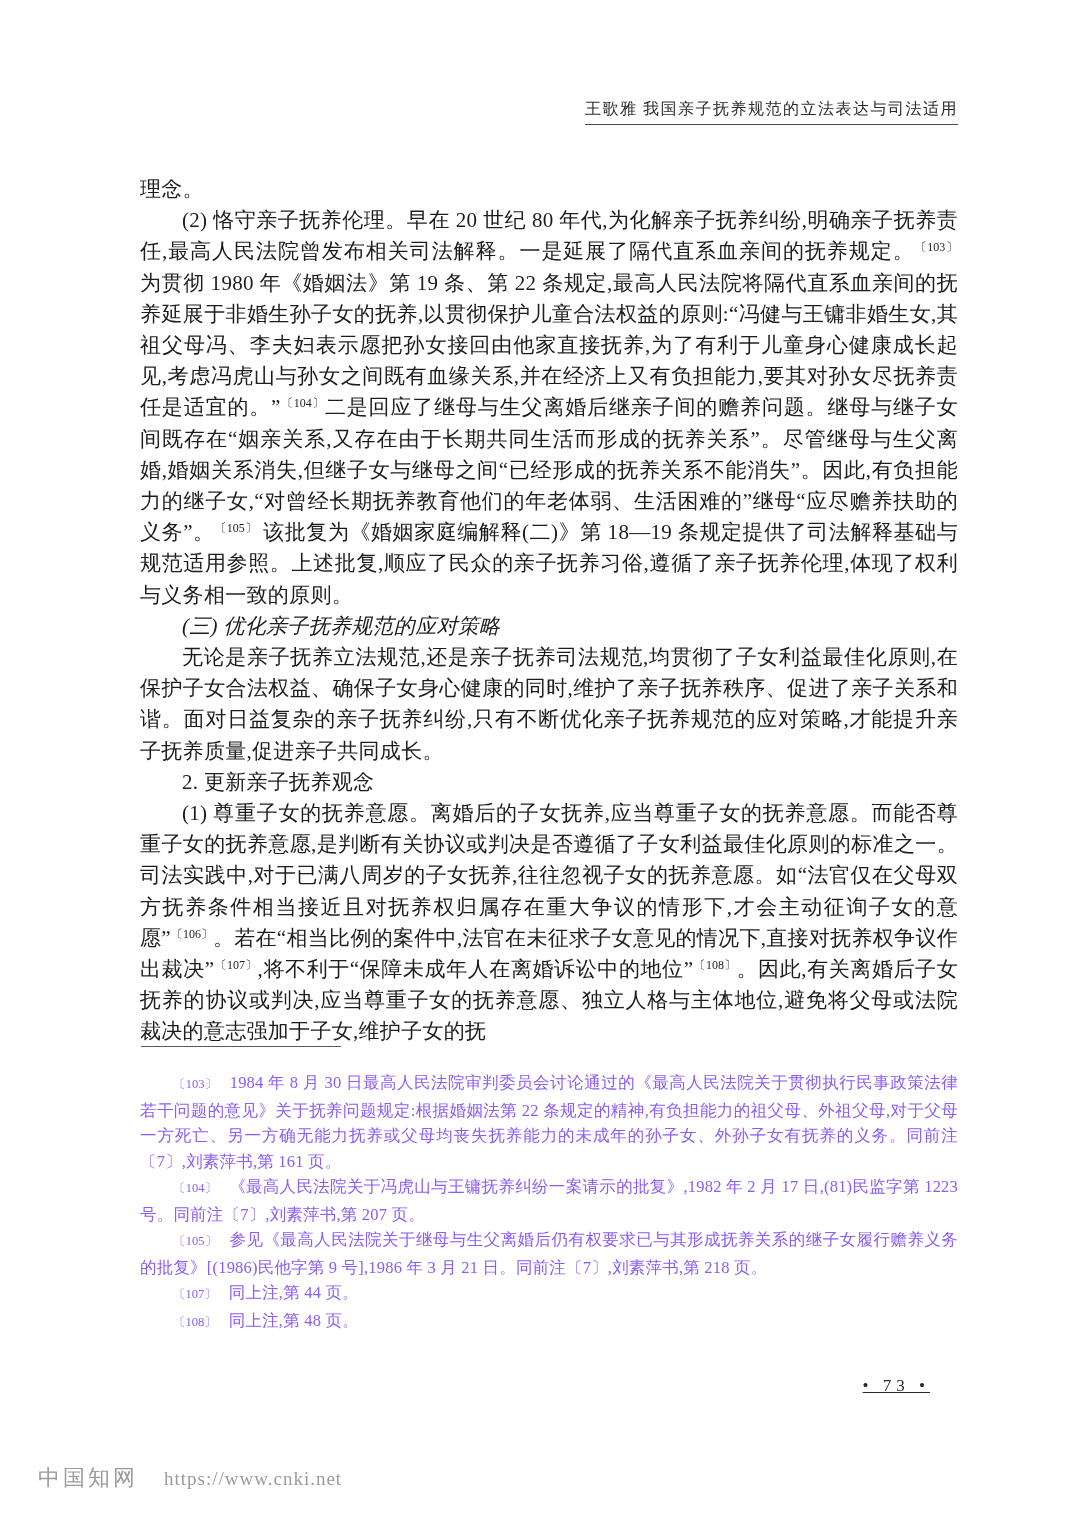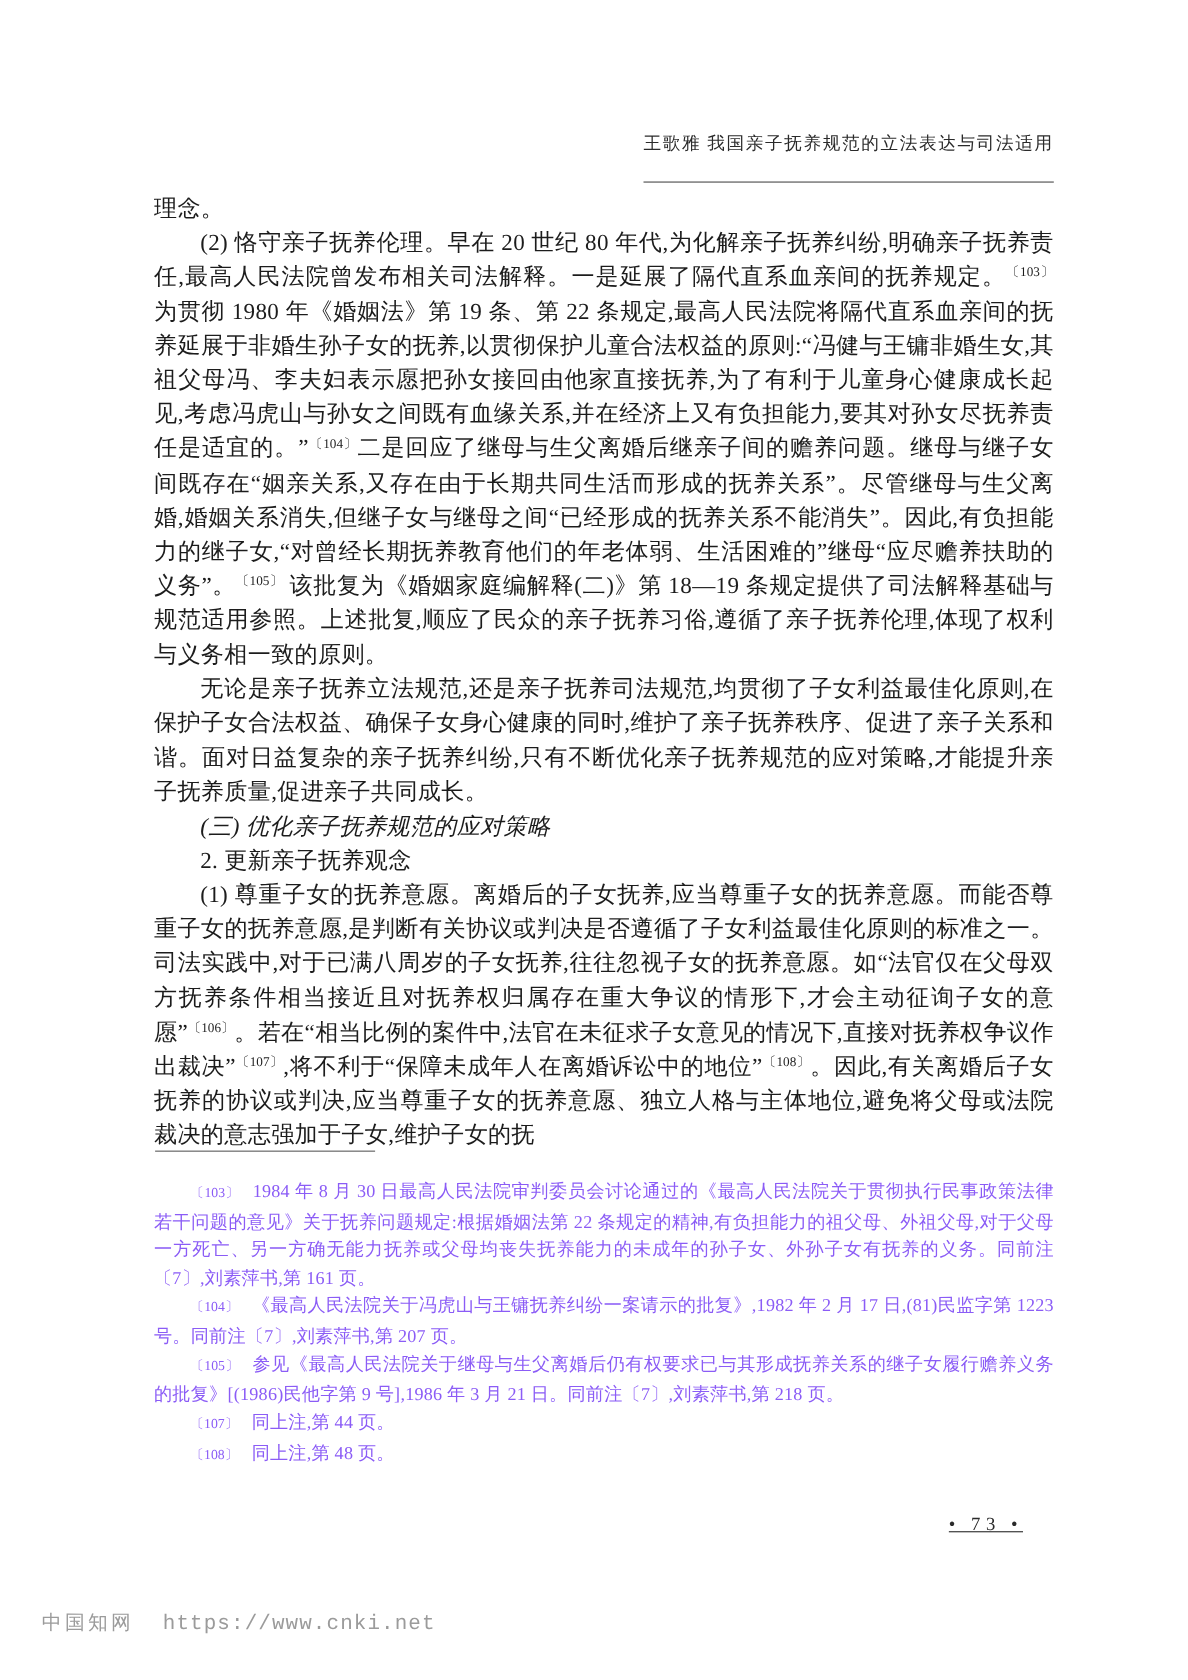--- a/index.html
+++ b/index.html
@@ -4,23 +4,23 @@
 <style>
   html,body{margin:0;padding:0;}
   body{
     width:1080px;height:1527px;background:#ffffff;
     font-family:"Liberation Serif","DejaVu Serif",serif;
     color:#1f1f1f;
   }
   .page{position:relative;width:1080px;height:1527px;overflow:hidden;background:#fff;}
 
   .header{
-    position:absolute;top:120px;right:122px;
+    position:absolute;top:99px;right:122px;
     font-size:16px;letter-spacing:1.5px;color:#2a2a2a;
-    border-bottom:1px solid #4a4a4a;padding-bottom:24px;
+    border-bottom:1px solid #4a4a4a;padding-bottom:4px;
   }
 
   .content{
     position:absolute;left:140px;top:174px;width:818px;
     font-size:21px;line-height:31.2px;letter-spacing:0.3px;
     text-align:justify;text-justify:inter-character;color:#1c1c1c;
   }
   .content p{margin:0;}
   .indent{text-indent:2em;}
   .heading-kai{font-style:italic;}
@@ -37,37 +37,37 @@
   }
   .footnotes p{margin:0;text-indent:2em;}
   .fn-marker{font-size:12.5px;letter-spacing:0;margin-right:12px;}
 
   .page-number{
     position:absolute;top:1376px;right:150px;
     font-size:17px;letter-spacing:5px;color:#2a2a2a;text-decoration:underline;
   }
 
   .watermark{position:absolute;left:38px;top:1463px;color:#9b9b9b;white-space:nowrap;}
-  .wm-name{font-size:18px;letter-spacing:3px;font-family:Liberation Serif, serif;}
-  .wm-url{font-size:19px;letter-spacing:1px;margin-left:26px;font-family:Liberation Mono, monospace;}
+  .wm-name{font-size:22px;letter-spacing:3px;font-family:Liberation Serif, serif;}
+  .wm-url{font-size:19px;letter-spacing:1px;margin-left:26px;font-family:Liberation Serif, serif;}
 </style>
 </head>
 <body>
 
 <div class="page">
 
   <div class="header">
     <span>王歌雅 我国亲子抚养规范的立法表达与司法适用</span>
   </div>
 
   <div class="content">
     <p class="para">理念。</p>
     <p class="para indent"><span>(2) 恪守亲子抚养伦理。早在 20 世纪 80 年代,为化解亲子抚养纠纷,明确亲子抚养责任,最高人民法院曾发布相关司法解释。一是延展了隔代直系血亲间的抚养规定。</span><sup class="cite">〔103〕</sup><span> 为贯彻 1980 年《婚姻法》第 19 条、第 22 条规定,最高人民法院将隔代直系血亲间的抚养延展于非婚生孙子女的抚养,以贯彻保护儿童合法权益的原则:“冯健与王镛非婚生女,其祖父母冯、李夫妇表示愿把孙女接回由他家直接抚养,为了有利于儿童身心健康成长起见,考虑冯虎山与孙女之间既有血缘关系,并在经济上又有负担能力,要其对孙女尽抚养责任是适宜的。”</span><sup class="cite">〔104〕</sup><span>二是回应了继母与生父离婚后继亲子间的赡养问题。继母与继子女间既存在“姻亲关系,又存在由于长期共同生活而形成的抚养关系”。尽管继母与生父离婚,婚姻关系消失,但继子女与继母之间“已经形成的抚养关系不能消失”。因此,有负担能力的继子女,“对曾经长期抚养教育他们的年老体弱、生活困难的”继母“应尽赡养扶助的义务”。</span><sup class="cite">〔105〕</sup><span> 该批复为《婚姻家庭编解释(二)》第 18—19 条规定提供了司法解释基础与规范适用参照。上述批复,顺应了民众的亲子抚养习俗,遵循了亲子抚养伦理,体现了权利与义务相一致的原则。</span></p>
+    <p class="para indent heading-kai">(三) 优化亲子抚养规范的应对策略</p>
     <p class="para indent">无论是亲子抚养立法规范,还是亲子抚养司法规范,均贯彻了子女利益最佳化原则,在保护子女合法权益、确保子女身心健康的同时,维护了亲子抚养秩序、促进了亲子关系和谐。面对日益复杂的亲子抚养纠纷,只有不断优化亲子抚养规范的应对策略,才能提升亲子抚养质量,促进亲子共同成长。</p>
-    <p class="para indent heading-kai">(三) 优化亲子抚养规范的应对策略</p>
     <p class="para indent">2. 更新亲子抚养观念</p>
     <p class="para indent"><span>(1) 尊重子女的抚养意愿。离婚后的子女抚养,应当尊重子女的抚养意愿。而能否尊重子女的抚养意愿,是判断有关协议或判决是否遵循了子女利益最佳化原则的标准之一。司法实践中,对于已满八周岁的子女抚养,往往忽视子女的抚养意愿。如“法官仅在父母双方抚养条件相当接近且对抚养权归属存在重大争议的情形下,才会主动征询子女的意愿”</span><sup class="cite">〔106〕</sup><span>。若在“相当比例的案件中,法官在未征求子女意见的情况下,直接对抚养权争议作出裁决”</span><sup class="cite">〔107〕</sup><span>,将不利于“保障未成年人在离婚诉讼中的地位”</span><sup class="cite">〔108〕</sup><span>。因此,有关离婚后子女抚养的协议或判决,应当尊重子女的抚养意愿、独立人格与主体地位,避免将父母或法院裁决的意志强加于子女,维护子女的抚</span></p>
   </div>
 
   <div class="fn-rule"></div>
 
   <div class="footnotes">
     <p><span class="fn-marker">〔103〕</span><span class="fn-text">1984 年 8 月 30 日最高人民法院审判委员会讨论通过的《最高人民法院关于贯彻执行民事政策法律若干问题的意见》关于抚养问题规定:根据婚姻法第 22 条规定的精神,有负担能力的祖父母、外祖父母,对于父母一方死亡、另一方确无能力抚养或父母均丧失抚养能力的未成年的孙子女、外孙子女有抚养的义务。同前注〔7〕,刘素萍书,第 161 页。</span></p>
     <p><span class="fn-marker">〔104〕</span><span class="fn-text">《最高人民法院关于冯虎山与王镛抚养纠纷一案请示的批复》,1982 年 2 月 17 日,(81)民监字第 1223 号。同前注〔7〕,刘素萍书,第 207 页。</span></p>
     <p><span class="fn-marker">〔105〕</span><span class="fn-text">参见《最高人民法院关于继母与生父离婚后仍有权要求已与其形成抚养关系的继子女履行赡养义务的批复》[(1986)民他字第 9 号],1986 年 3 月 21 日。同前注〔7〕,刘素萍书,第 218 页。</span></p>

